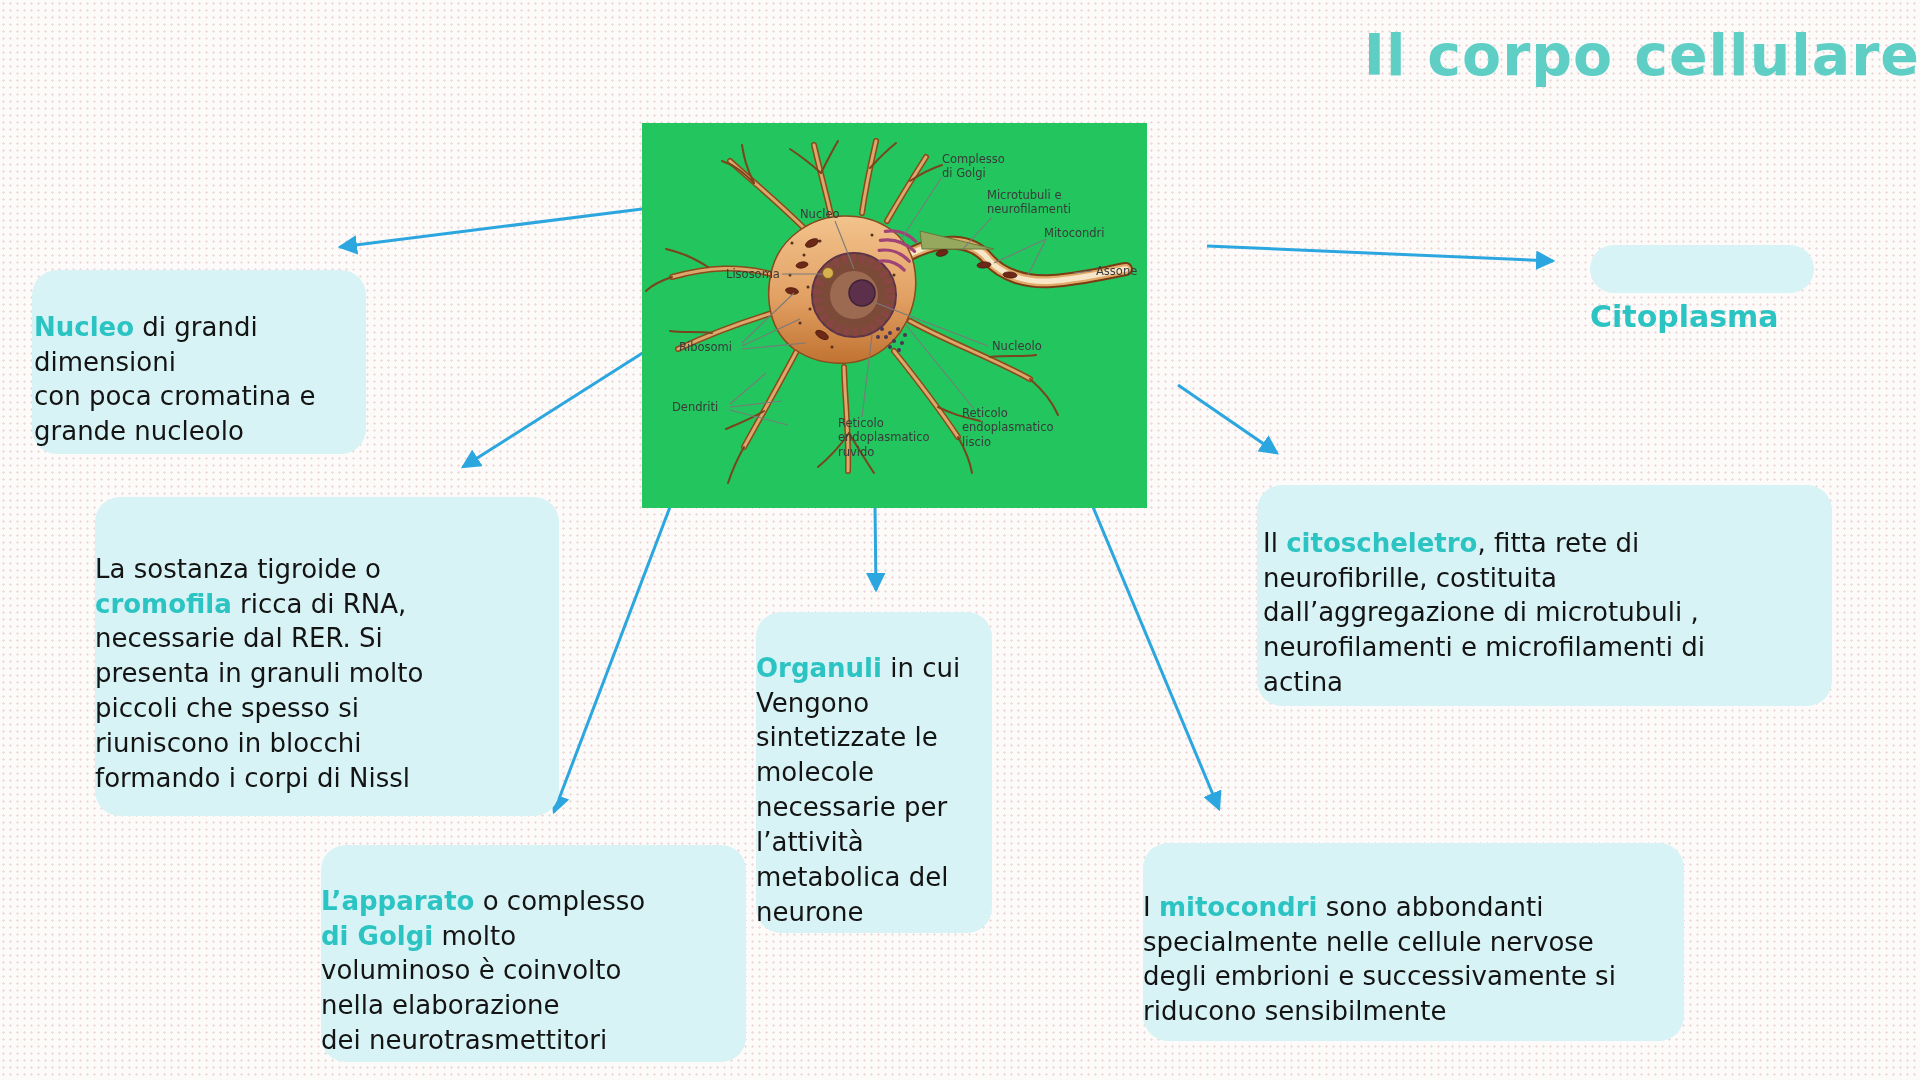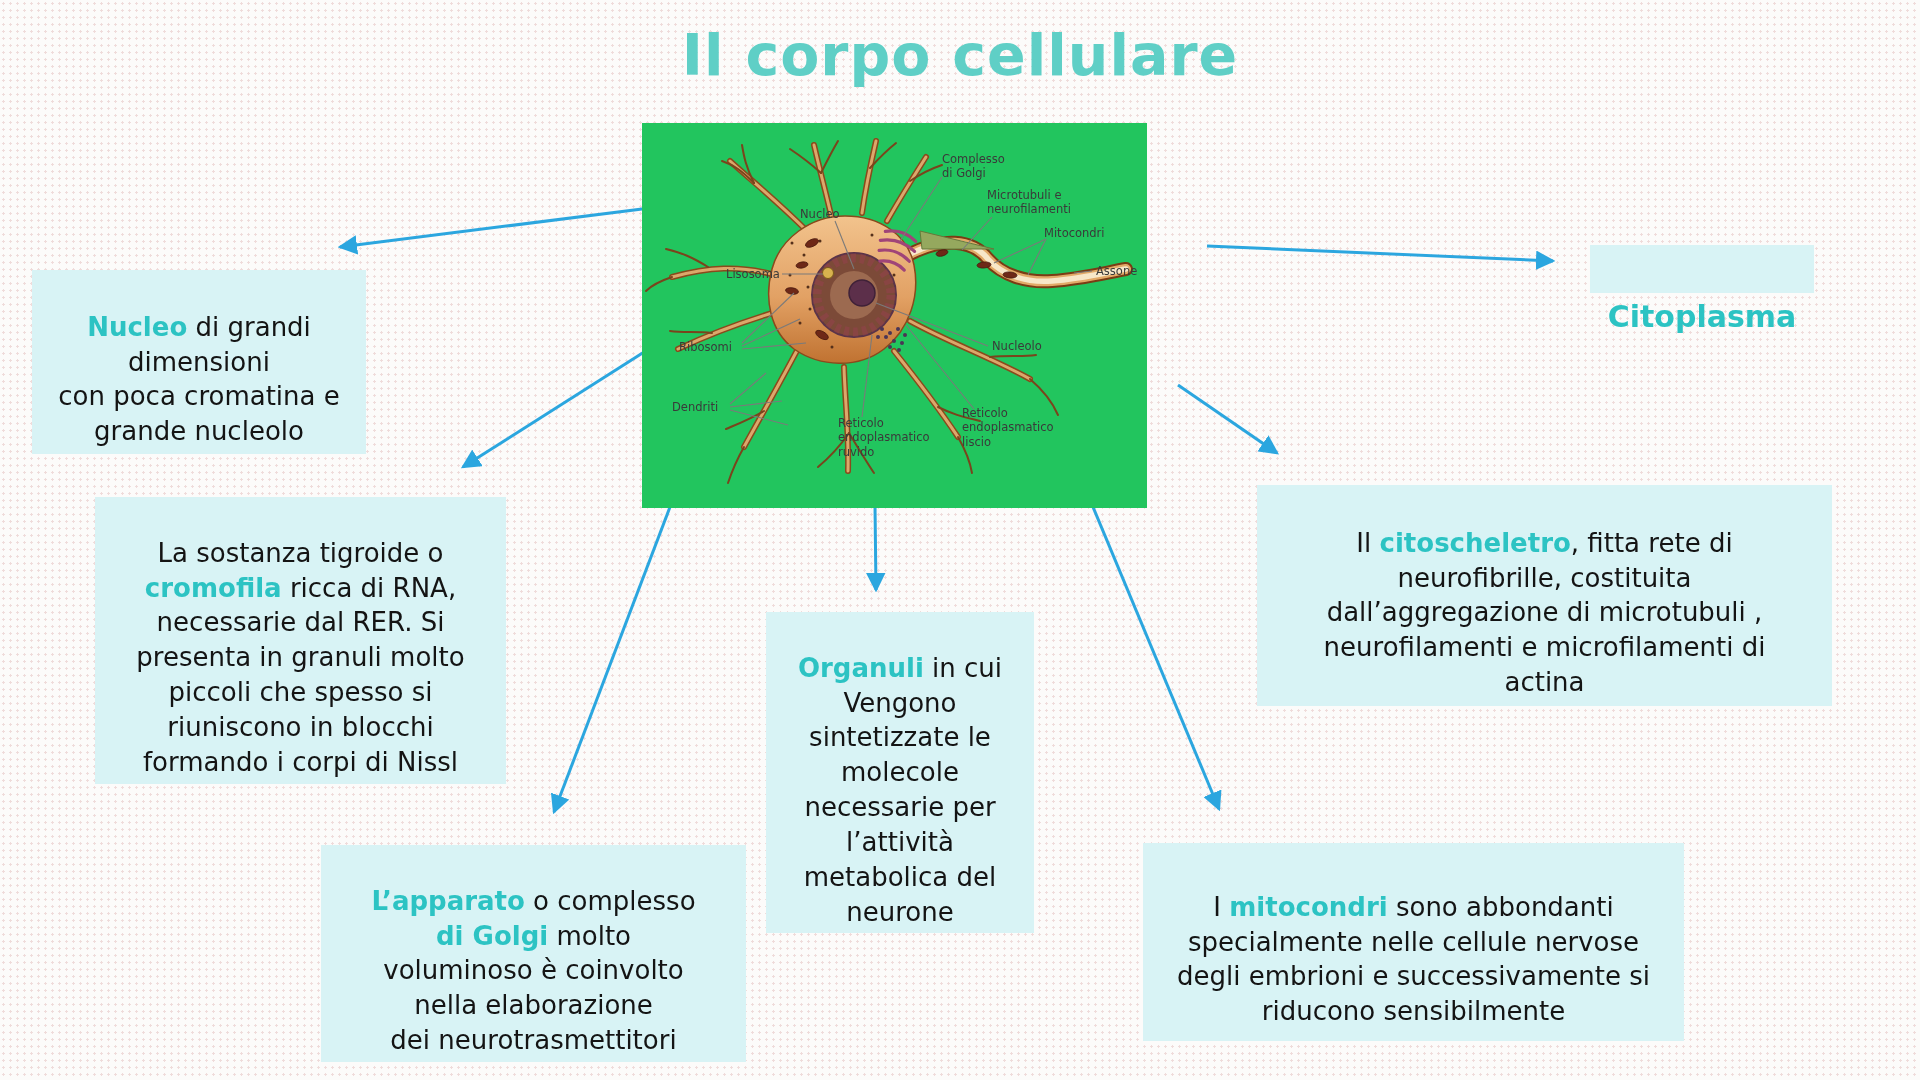--- a/index.html
+++ b/index.html
@@ -4,37 +4,37 @@
 <style>
   html,body{margin:0;padding:0;}
   body{
     width:1920px;height:1080px;position:relative;overflow:hidden;
     font-family:"DejaVu Sans","Liberation Sans",sans-serif;
     background-color:#fcfbfa;
     background-image:radial-gradient(circle, rgba(222,175,175,.42) 1px, rgba(0,0,0,0) 1.4px);
     background-size:7px 7px;
   }
   .title{
-    position:absolute;left:0;right:0;top:22px;text-align:center;
+    position:absolute;left:0;right:0;top:22px;text-align:right;
     font-size:57px;font-weight:bold;color:#5fcfc6;letter-spacing:1px;
   }
   .panel{
     position:absolute;left:642px;top:123px;width:505px;height:385px;
     background:#22c55e;
   }
   .note{
     position:absolute;background:#d8f3f5;color:#141414;
-    text-align:center;white-space:pre-line;
-    font-size:26px;line-height:1.34;
+    white-space:pre-line;
+    font-size:26px;line-height:1.34;border-radius:25px;
   }
   .note .kw{color:#2cc3c3;font-weight:bold;}
   .b-nucleo{left:32px;top:270px;width:330px;padding:5px 2px;}
-  .b-sostanza{left:95px;top:497px;width:411px;padding:4px 0;}
+  .b-sostanza{left:95px;top:497px;width:464px;padding:20px 0;}
   .b-golgi{left:321px;top:845px;width:425px;padding:4px 0;}
-  .b-organuli{left:756px;top:612px;width:236px;padding:4px 16px;margin-left:10px;}
+  .b-organuli{left:756px;top:612px;width:236px;padding:4px 0;}
   .b-citoplasma{left:1590px;top:245px;width:224px;height:48px;padding:0;
     font-size:30px;line-height:48px;}
   .b-citoscheletro{left:1257px;top:485px;width:563px;padding:6px 6px;}
   .b-mitocondri{left:1143px;top:843px;width:541px;padding:12px 0;}
   .arrows{position:absolute;left:0;top:0;width:1920px;height:1080px;pointer-events:none;}
   .figlabel{font-size:11.5px;fill:#3a3a3a;}
   .leader{stroke:#7a7a7a;stroke-width:1.1;fill:none;}
 </style>
 </head>
 <body>

